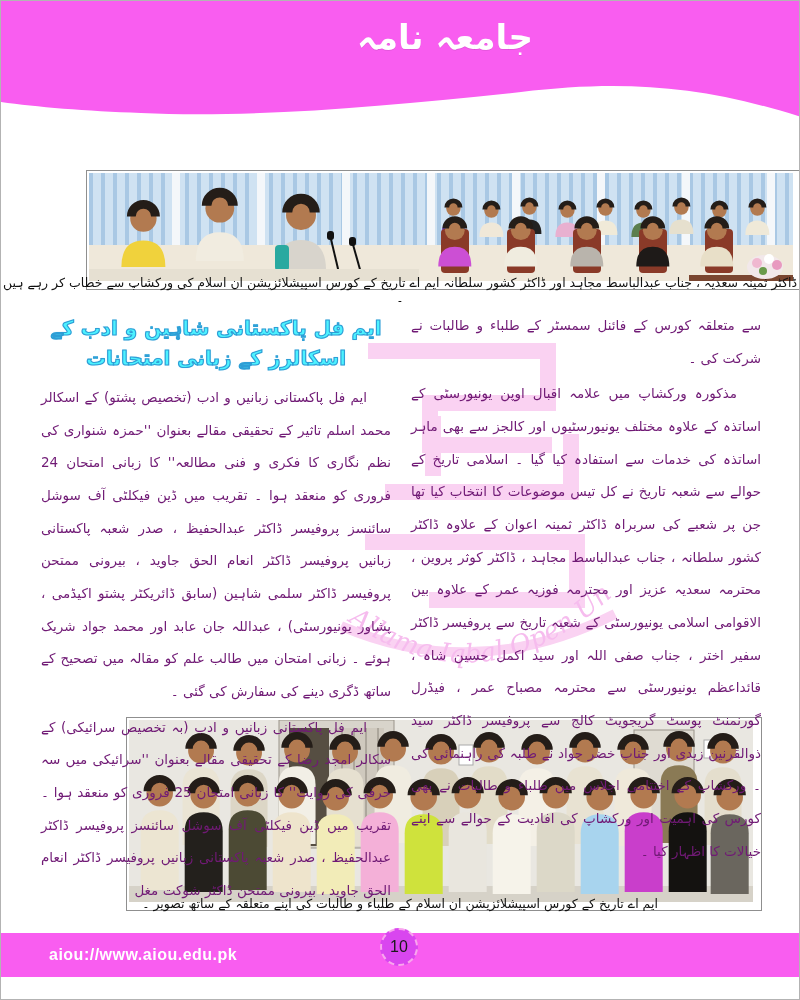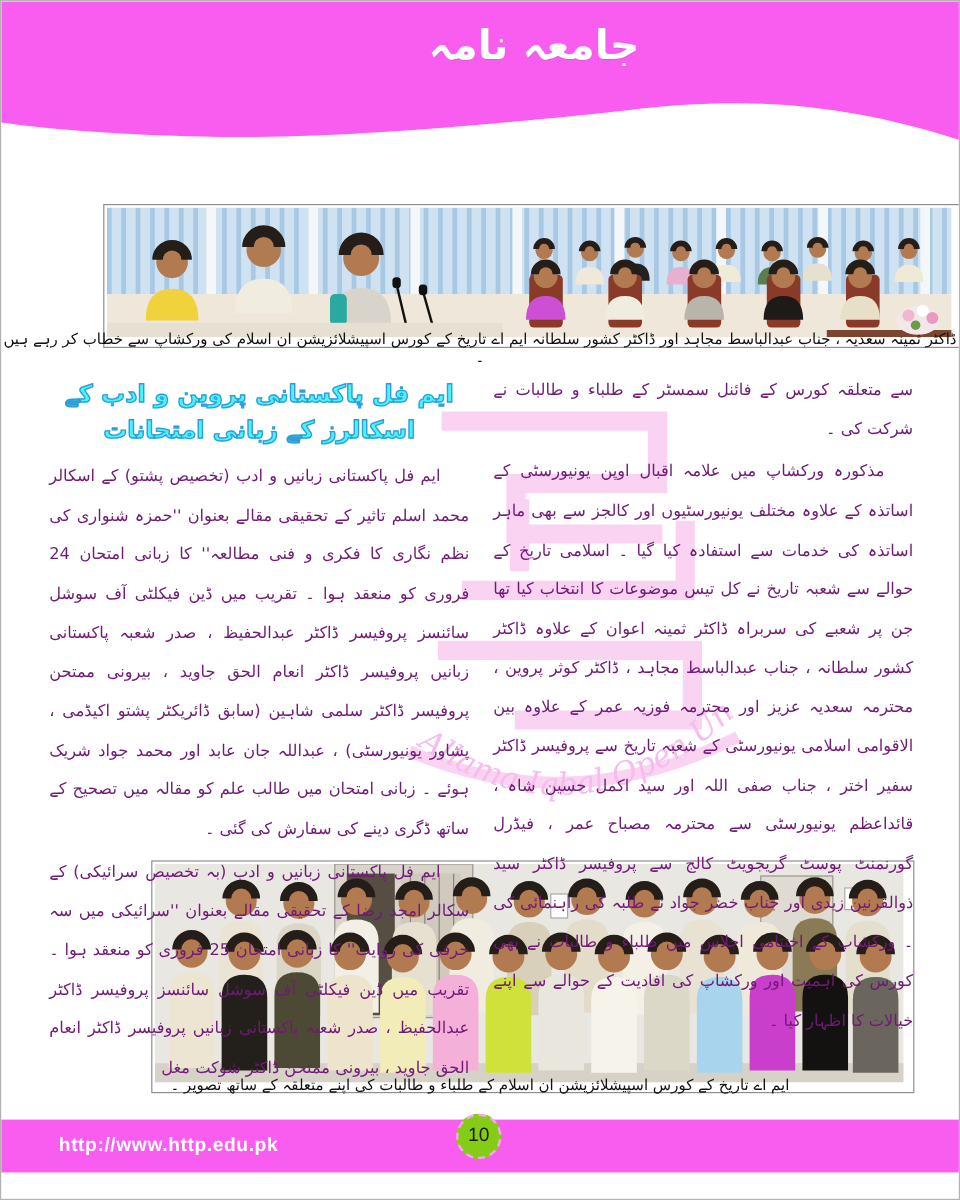--- a/index.html
+++ b/index.html
@@ -34,21 +34,21 @@
   .headline{margin:4px 0 8px 0;font-size:20px;line-height:1.5;font-weight:bold;
         color:#4df2ff;-webkit-text-stroke:1.1px #2e9ed6;
         text-shadow:0 0 1px #2e9ed6;direction:rtl;text-align:center;}
   
   .footer-bar{position:absolute;left:0;top:932px;width:800px;height:44px;
         background:#f95df0;}
   .footer-url{position:absolute;left:48px;top:0;line-height:44px;color:#ffffff;
         font-family:"Liberation Sans",sans-serif;font-weight:bold;font-size:16px;
         letter-spacing:.5px;}
   .page-badge{position:absolute;left:379px;top:-5px;width:34px;height:34px;
-        background:#84cc16;border:2px dashed #f9a6ee;border-radius:50%;
+        background:#d946ef;border:2px dashed #f9a6ee;border-radius:50%;
         display:flex;align-items:center;justify-content:center;text-align:center;}
   .page-badge span{font-family:"Liberation Sans",sans-serif;font-size:16px;
         color:#1a1a1a;}
 </style>
 </head>
 <body>
 
 <div class="page">
 
   <header class="masthead">
@@ -142,21 +142,21 @@
       </text>
     </svg>
   </div>
 
   <main class="columns">
     <section class="col col-right">
       <p>سے متعلقہ کورس کے فائنل سمسٹر کے طلباء و طالبات نے شرکت کی ۔</p>
       <p class="indent">مذکورہ ورکشاپ میں علامہ اقبال اوپن یونیورسٹی کے اساتذہ کے علاوہ مختلف یونیورسٹیوں اور کالجز سے بھی ماہر اساتذہ کی خدمات سے استفادہ کیا گیا ۔ اسلامی تاریخ کے حوالے سے شعبہ تاریخ نے کل تیس موضوعات کا انتخاب کیا تھا جن پر شعبے کی سربراہ ڈاکٹر ثمینہ اعوان کے علاوہ ڈاکٹر کشور سلطانہ ، جناب عبدالباسط مجاہد ، ڈاکٹر کوثر پروین ، محترمہ سعدیہ عزیز اور محترمہ فوزیہ عمر کے علاوہ بین الاقوامی اسلامی یونیورسٹی کے شعبہ تاریخ سے پروفیسر ڈاکٹر سفیر اختر ، جناب صفی اللہ اور سید اکمل حسین شاہ ، قائداعظم یونیورسٹی سے محترمہ مصباح عمر ، فیڈرل گورنمنٹ پوسٹ گریجویٹ کالج سے پروفیسر ڈاکٹر سید ذوالقرنین زیدی اور جناب خضر جواد نے طلبہ کی راہنمائی کی ۔ ورکشاپ کے اختتامی اجلاس میں طلباء و طالبات نے بھی کورس کی اہمیت اور ورکشاپ کی افادیت کے حوالے سے اپنے خیالات کا اظہار کیا ۔</p>
     </section>
     <section class="col col-left">
-      <h2 class="headline">ایم فل پاکستانی پروین و ادب کے اسکالرز کے زبانی امتحانات</h2>
+      <h2 class="headline">ایم فل پاکستانی شاہین و ادب کے اسکالرز کے زبانی امتحانات</h2>
       <p class="indent">ایم فل پاکستانی زبانیں و ادب (تخصیص پشتو) کے اسکالر محمد اسلم تاثیر کے تحقیقی مقالے بعنوان ''حمزہ شنواری کی نظم نگاری کا فکری و فنی مطالعہ'' کا زبانی امتحان 24 فروری کو منعقد ہوا ۔ تقریب میں ڈین فیکلٹی آف سوشل سائنسز پروفیسر ڈاکٹر عبدالحفیظ ، صدر شعبہ پاکستانی زبانیں پروفیسر ڈاکٹر انعام الحق جاوید ، بیرونی ممتحن پروفیسر ڈاکٹر سلمی شاہین (سابق ڈائریکٹر پشتو اکیڈمی ، پشاور یونیورسٹی) ، عبداللہ جان عابد اور محمد جواد شریک ہوئے ۔ زبانی امتحان میں طالب علم کو مقالہ میں تصحیح کے ساتھ ڈگری دینے کی سفارش کی گئی ۔</p>
       <p class="indent">ایم فل پاکستانی زبانیں و ادب (بہ تخصیص سرائیکی) کے سکالر امجد رضا کے تحقیقی مقالے بعنوان ''سرائیکی میں سہ حرفی کی روایت'' کا زبانی امتحان 25 فروری کو منعقد ہوا ۔ تقریب میں ڈین فیکلٹی آف سوشل سائنسز پروفیسر ڈاکٹر عبدالحفیظ ، صدر شعبہ پاکستانی زبانیں پروفیسر ڈاکٹر انعام الحق جاوید ، بیرونی ممتحن ڈاکٹر شوکت مغل</p>
     </section>
   </main>
 
   <figure class="photo photo-bottom">
     <svg width="624" height="182" viewBox="0 0 624 182">
       <defs>
         <symbol id="pt" overflow="visible">
           <path d="M3 60 V28 q0 -10 10 -10 q10 0 10 10 V60 z" fill="currentColor"></path>
@@ -205,20 +205,20 @@
       <use href="#pt" transform="translate(446,60) scale(1.9)" style="color:#a8d4ee"></use>
       <use href="#pt" transform="translate(490,58) scale(1.9)" style="color:#c93ecb"></use>
       <use href="#pt" transform="translate(534,58) scale(1.9)" style="color:#141210"></use>
       <use href="#pt" transform="translate(576,60) scale(1.9)" style="color:#6a665e"></use>
     </svg>
   </figure>
   <div class="caption caption-bottom">ایم اے تاریخ کے کورس اسپیشلائزیشن ان اسلام کے طلباء و طالبات کی اپنے متعلقہ کے ساتھ تصویر ۔</div>
 
   <footer>
     <div class="footer-bar">
-      <span class="footer-url">http://www.http.edu.pk</span>
+      <span class="footer-url">aiou://www.aiou.edu.pk</span>
       <span class="page-badge">
         <span>10</span>
       </span>
     </div>
   </footer>
 
 </div>
 
 </body></html>

